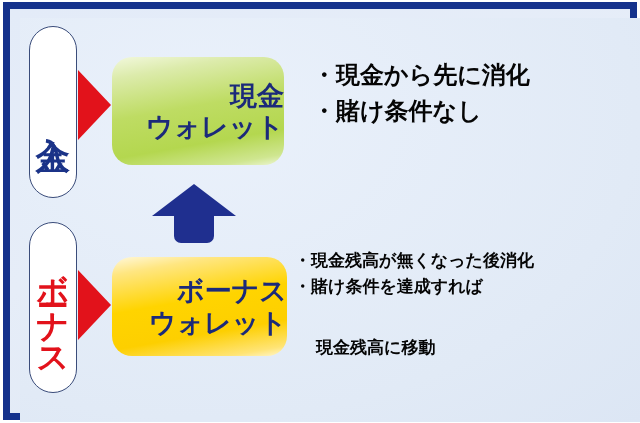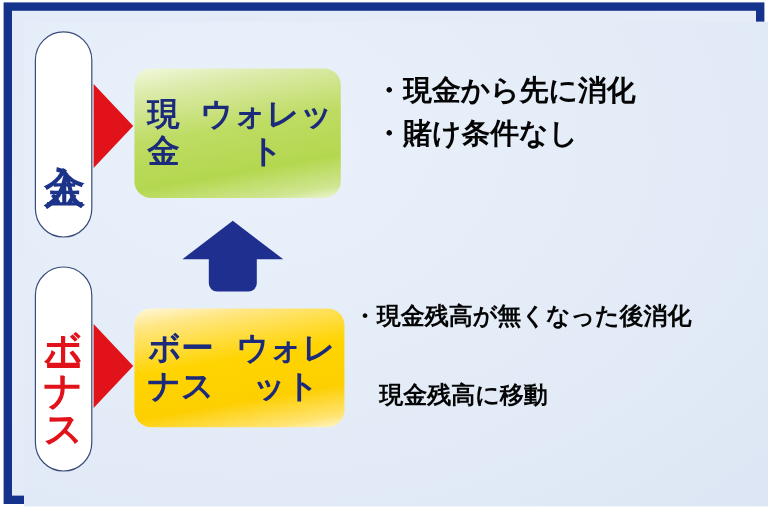--- a/index.html
+++ b/index.html
@@ -75,25 +75,25 @@
     border-top: 35px solid transparent;
     border-bottom: 35px solid transparent;
     border-left: 33px solid #e2121b;
   }
   #arrow-deposit { left: 78px; top: 70px; }
   #arrow-bonus { left: 78px; top: 270px; }
 
   
   .wallet-box {
     position: absolute;
-    border-radius: 14px;
+    border-radius: 20px;
     box-sizing: border-box;
     display: flex;
-    flex-direction: row;
-    align-items: center;
+    flex-direction: column;
+    align-items: flex-end;
     justify-content: center;
     text-align: center;
     color: #1b2a7a;
     font-weight: bold;
     line-height: 1.16;
   }
   #box-cash {
     left: 112px; top: 57px; width: 172px; height: 108px;
     background: linear-gradient(170deg, #f2f8dd 0%, #dcebab 16%, #bedc63 46%, #b4d74f 74%, #cfe690 92%, #eef6d6 100%);
     font-size: 27px;
@@ -114,21 +114,21 @@
     height: 62px;
   }
 
   
   .bullets {
     position: absolute;
     color: #050505;
     font-weight: bold;
   }
   #bullets-cash { left: 312px; top: 57px; font-size: 24px; line-height: 1.52; }
-  #bullets-bonus { left: 294px; top: 248px; font-size: 20px; line-height: 1.50; }
+  #bullets-bonus { left: 294px; top: 248px; font-size: 17px; line-height: 1.50; }
   .bullet-line { white-space: nowrap; }
   .bullet-cont { padding-left: 22px; white-space: nowrap; margin-top: 36px; }
 </style>
 </head>
 <body>
 
 <div id="canvas">
 
   <div class="frame-outer">
     <div class="frame-inner-glow"></div>
@@ -160,16 +160,17 @@
 
   <div class="red-arrow" id="arrow-bonus"></div>
 
   <div class="wallet-box" id="box-bonus">
     <span class="wallet-line">ボーナス</span>
     <span class="wallet-line">ウォレット</span>
   </div>
 
   <div class="bullets" id="bullets-bonus">
     <div class="bullet-line">・現金残高が無くなった後消化</div>
+    <div class="bullet-line">・賭け条件を達成すれば</div>
     <div class="bullet-cont">現金残高に移動</div>
   </div>
 
 </div>
 
 </body></html>

